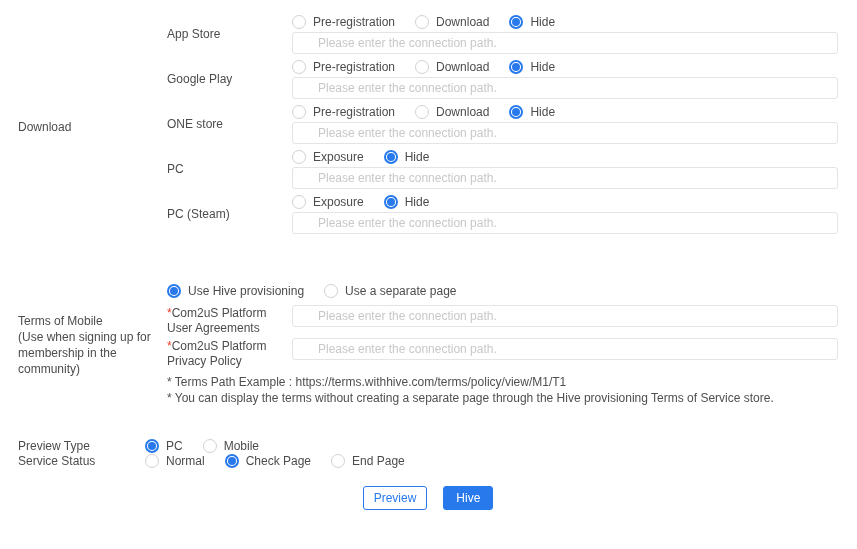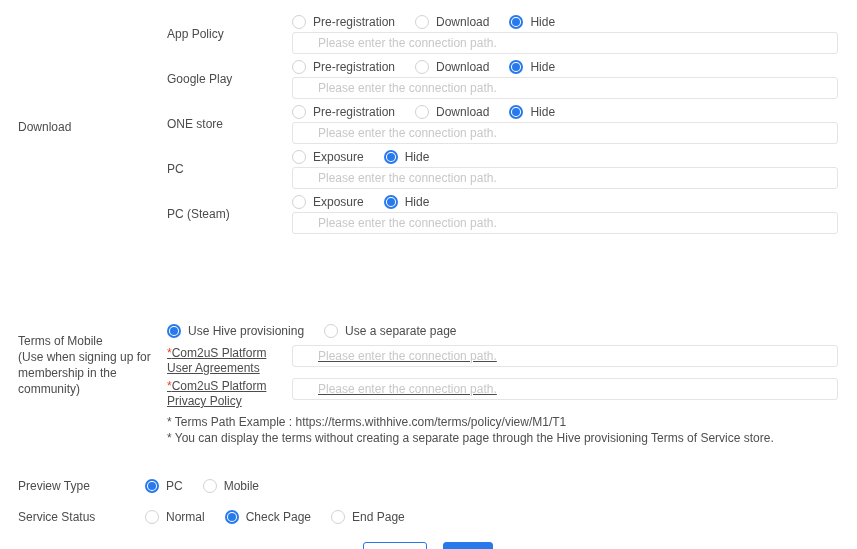--- a/index.html
+++ b/index.html
@@ -23,50 +23,50 @@
   .rb { flex:none; width:14px; height:14px; border-radius:50%; border:1px solid #d2d2d2; background:#fff; position:relative; }
   .rb.on { border:2px solid var(--blue); }
   .rb.on::after { content:""; position:absolute; inset:1px; border-radius:50%; background:var(--blue); }
   .rtext { margin-left:7px; font-size:12px; color:var(--text); white-space:nowrap; }
 
   .path-input { display:block; width:100%; height:22px; border:1px solid var(--border); border-radius:3px;
                 padding:0 25px; font-size:12px; color:#555; font-family:inherit; outline:none; }
   .path-input::placeholder { color:var(--ph); }
 
   .terms { margin-top:44px; }
-  .terms .radio-line { margin-bottom:7px;margin-top:40px; }
-  .tf-row { display:flex; align-items:flex-start; margin-bottom:2px; min-height:30px;text-decoration:underline; }
+  .terms .radio-line { margin-bottom:7px; }
+  .tf-row { display:flex; align-items:flex-start; margin-bottom:2px; min-height:30px; }
   .tf-label { width:125px; padding-right:10px; font-size:12px; line-height:15px; color:var(--text); padding-top:1px; }
   .tf-input-wrap { flex:1; min-width:0; }
   .req { color:var(--red); }
   .notes { margin-top:5px; font-size:12px; line-height:16px; color:#4f4f4f; }
 
   .bottom { margin-top:32px; }
   .simple-row { display:flex; align-items:center; height:15px; }
-  .simple-row + .simple-row { margin-top:16px; }
+  .simple-row + .simple-row { }
   .srl { width:127px; font-size:12px; color:var(--text); }
   .simple-row .radio-line { margin-bottom:0; }
 
   .actions { margin-top:18px; display:flex; justify-content:center; gap:16px; }
   .btn { height:24px; font-size:12px; border-radius:3px; cursor:pointer; font-family:inherit; }
   .btn.preview { background:#fff; color:var(--blue); border:1px solid var(--blue); padding:0 10px; }
   .btn.save { background:var(--blue); color:#fff; border:1px solid var(--blue); padding:0 12px; }
 </style>
 </head>
 <body>
 
 <div class="page">
 
   <section class="group">
     <div class="col1">
       <span>Download</span>
     </div>
     <div class="rows">
         <div class="dl-row">
-          <div class="sub-label">App Policy</div>
+          <div class="sub-label">App Store</div>
           <div class="controls">
             <div class="radio-line">
               <label class="radio-item">
                 <span class="rb"></span>
                 <span class="rtext">Pre-registration</span>
               </label>
               <label class="radio-item">
                 <span class="rb"></span>
                 <span class="rtext">Download</span>
               </label>

